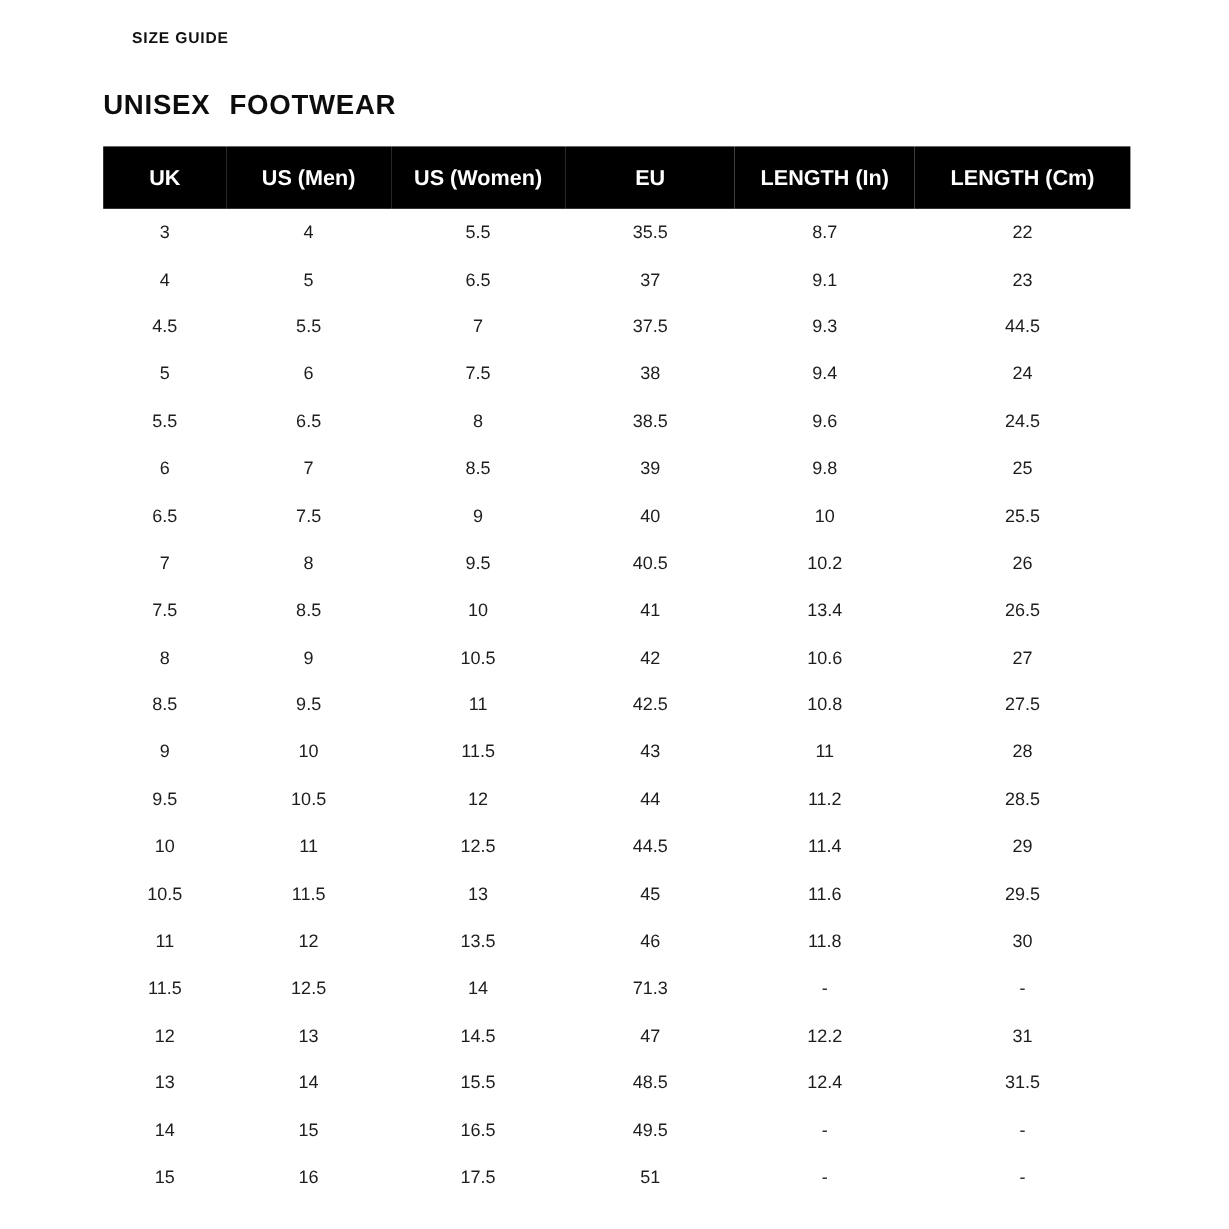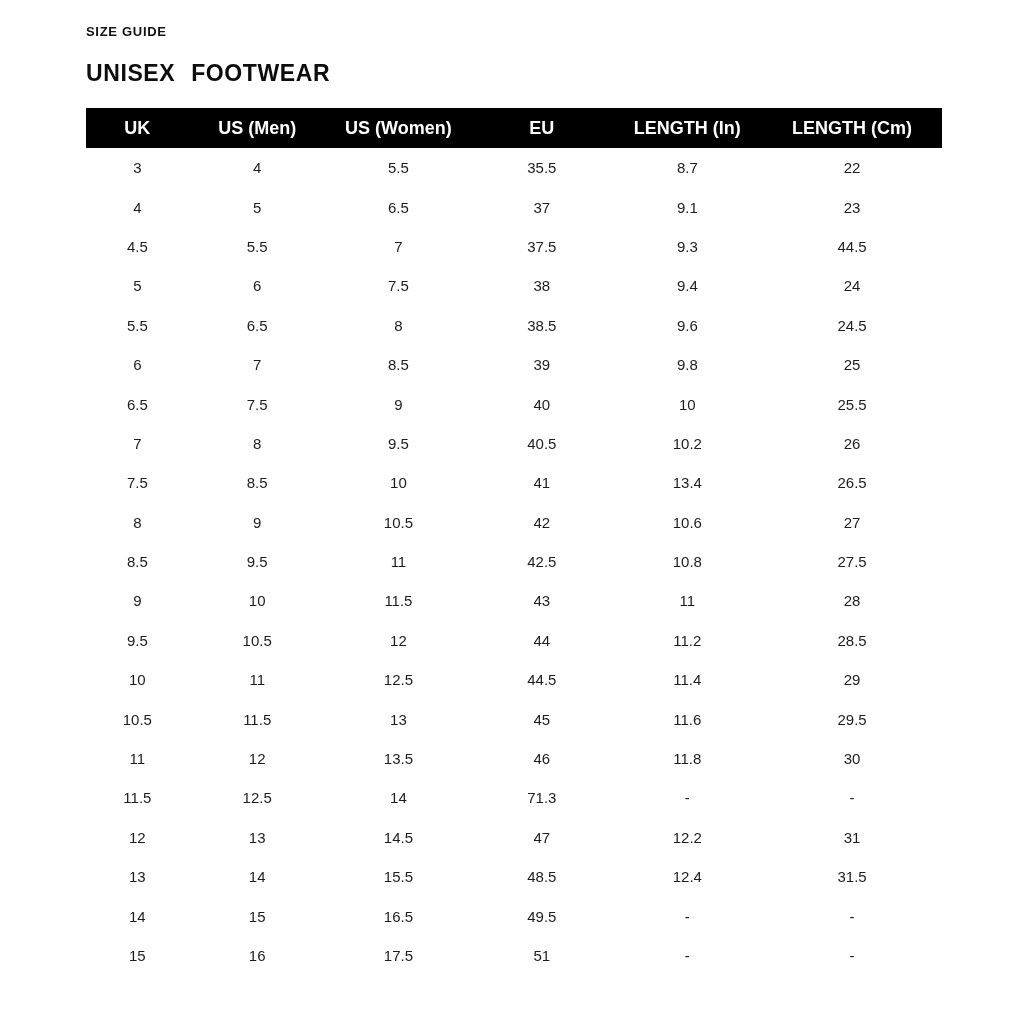--- a/index.html
+++ b/index.html
@@ -15,39 +15,40 @@
     -webkit-font-smoothing: antialiased;
   }
   .page {
     padding: 24px 80px 0 86px;
   }
   .eyebrow {
     font-size: 13px;
     font-weight: 700;
     letter-spacing: 0.7px;
     color: #111111;
+    margin-left: 24px;
   }
   .title {
-    margin-top: 21px;
+    margin-top: 35px;
     font-size: 23px;
     font-weight: 700;
     letter-spacing: 0.6px;
     word-spacing: 9px;
     color: #0d0d0d;
   }
   table.size-table {
     border-collapse: collapse;
     table-layout: fixed;
     width: 856px;
     margin-top: 21px;
   }
   table.size-table thead th {
     background: #000000;
     color: #ffffff;
-    height: 40px;
+    height: 52px;
     font-size: 18px;
     font-weight: 400;
     text-align: center;
     vertical-align: middle;
     white-space: nowrap;
   }
   .hb { font-weight: 700; }
   .hn { font-weight: 700; }
   table.size-table tbody td {
     height: 39.4px;

